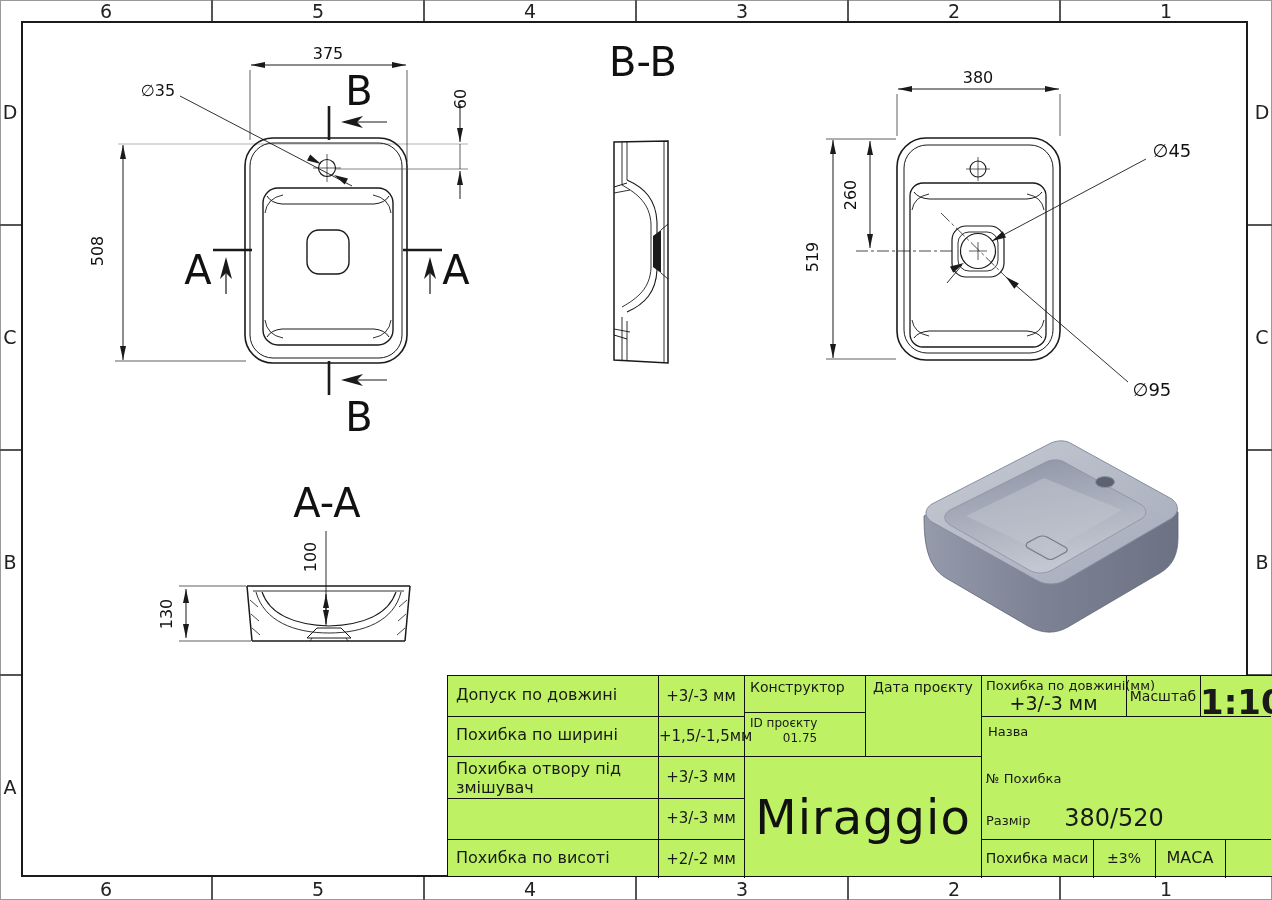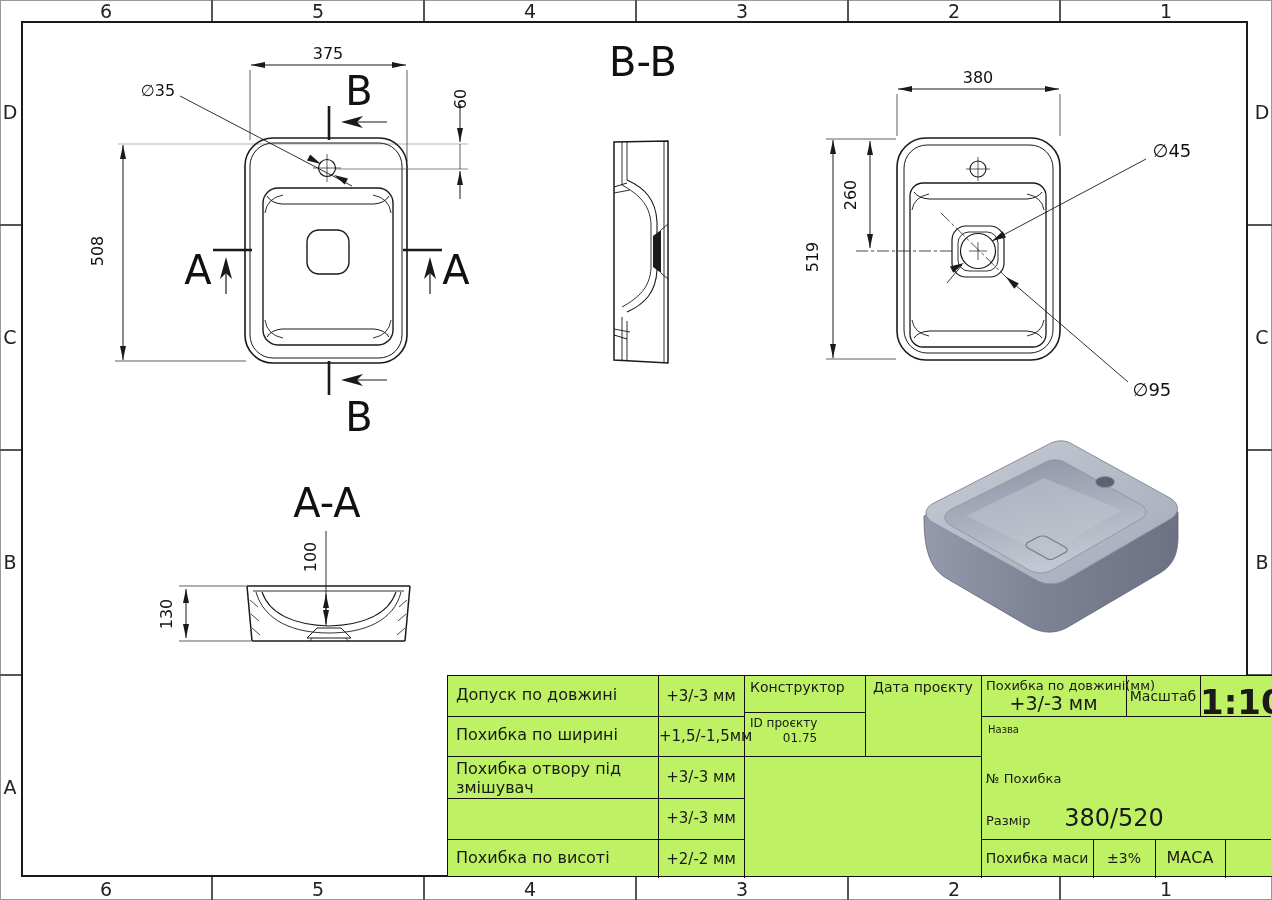--- a/index.html
+++ b/index.html
@@ -324,26 +324,27 @@
     <div class="txt val" style="left:211px;top:11px;width:84px">+3/-3 мм</div>
     <div class="txt val" style="left:211px;top:51px;width:84px">+1,5/-1,5мм</div>
     <div class="txt val" style="left:211px;top:92px;width:84px">+3/-3 мм</div>
     <div class="txt val" style="left:211px;top:133px;width:84px">+3/-3 мм</div>
     <div class="txt val" style="left:211px;top:174px;width:84px">+2/-2 мм</div>
 
     <div class="txt" style="left:302px;top:3px;font-size:14px">Конструктор</div>
     <div class="txt" style="left:425px;top:3px;font-size:14px">Дата проєкту</div>
     <div class="txt" style="left:302px;top:40px;font-size:12px">ID проєкту</div>
     <div class="txt ctr" style="left:302px;top:55px;width:100px;font-size:12px">01.75</div>
+    <div class="logo">Miraggio</div>
 
     <div class="txt" style="left:538px;top:2px;font-size:13px">Похибка по довжині(мм)</div>
     <div class="txt ctr" style="left:533px;top:16px;width:145px;font-size:19px">+3/-3 мм</div>
     <div class="txt ctr" style="left:678px;top:12px;width:74px;font-size:14px">Масштаб</div>
     <div class="txt ctr scale-big" style="left:752px;top:6px;width:71px">1:10</div>
-    <div class="txt" style="left:540px;top:48px;font-size:10px">Назва</div>
+    <div class="txt" style="left:540px;top:48px;font-size:13px">Назва</div>
     <div class="txt" style="left:538px;top:95px;font-size:13px">№ Похибка</div>
     <div class="txt" style="left:538px;top:137px;font-size:13px">Размір</div>
     <div class="txt ctr size-big" style="left:586px;top:128px;width:160px">380/520</div>
     <div class="txt ctr" style="left:533px;top:174px;width:112px;font-size:14px">Похибка маси</div>
     <div class="txt ctr" style="left:645px;top:174px;width:62px;font-size:14px">±3%</div>
     <div class="txt ctr" style="left:707px;top:172px;width:70px;font-size:16px">МАСА</div>
     <div class="txt" style="left:777px;top:172px;width:46px"></div>
   </div>
 
 </div>

